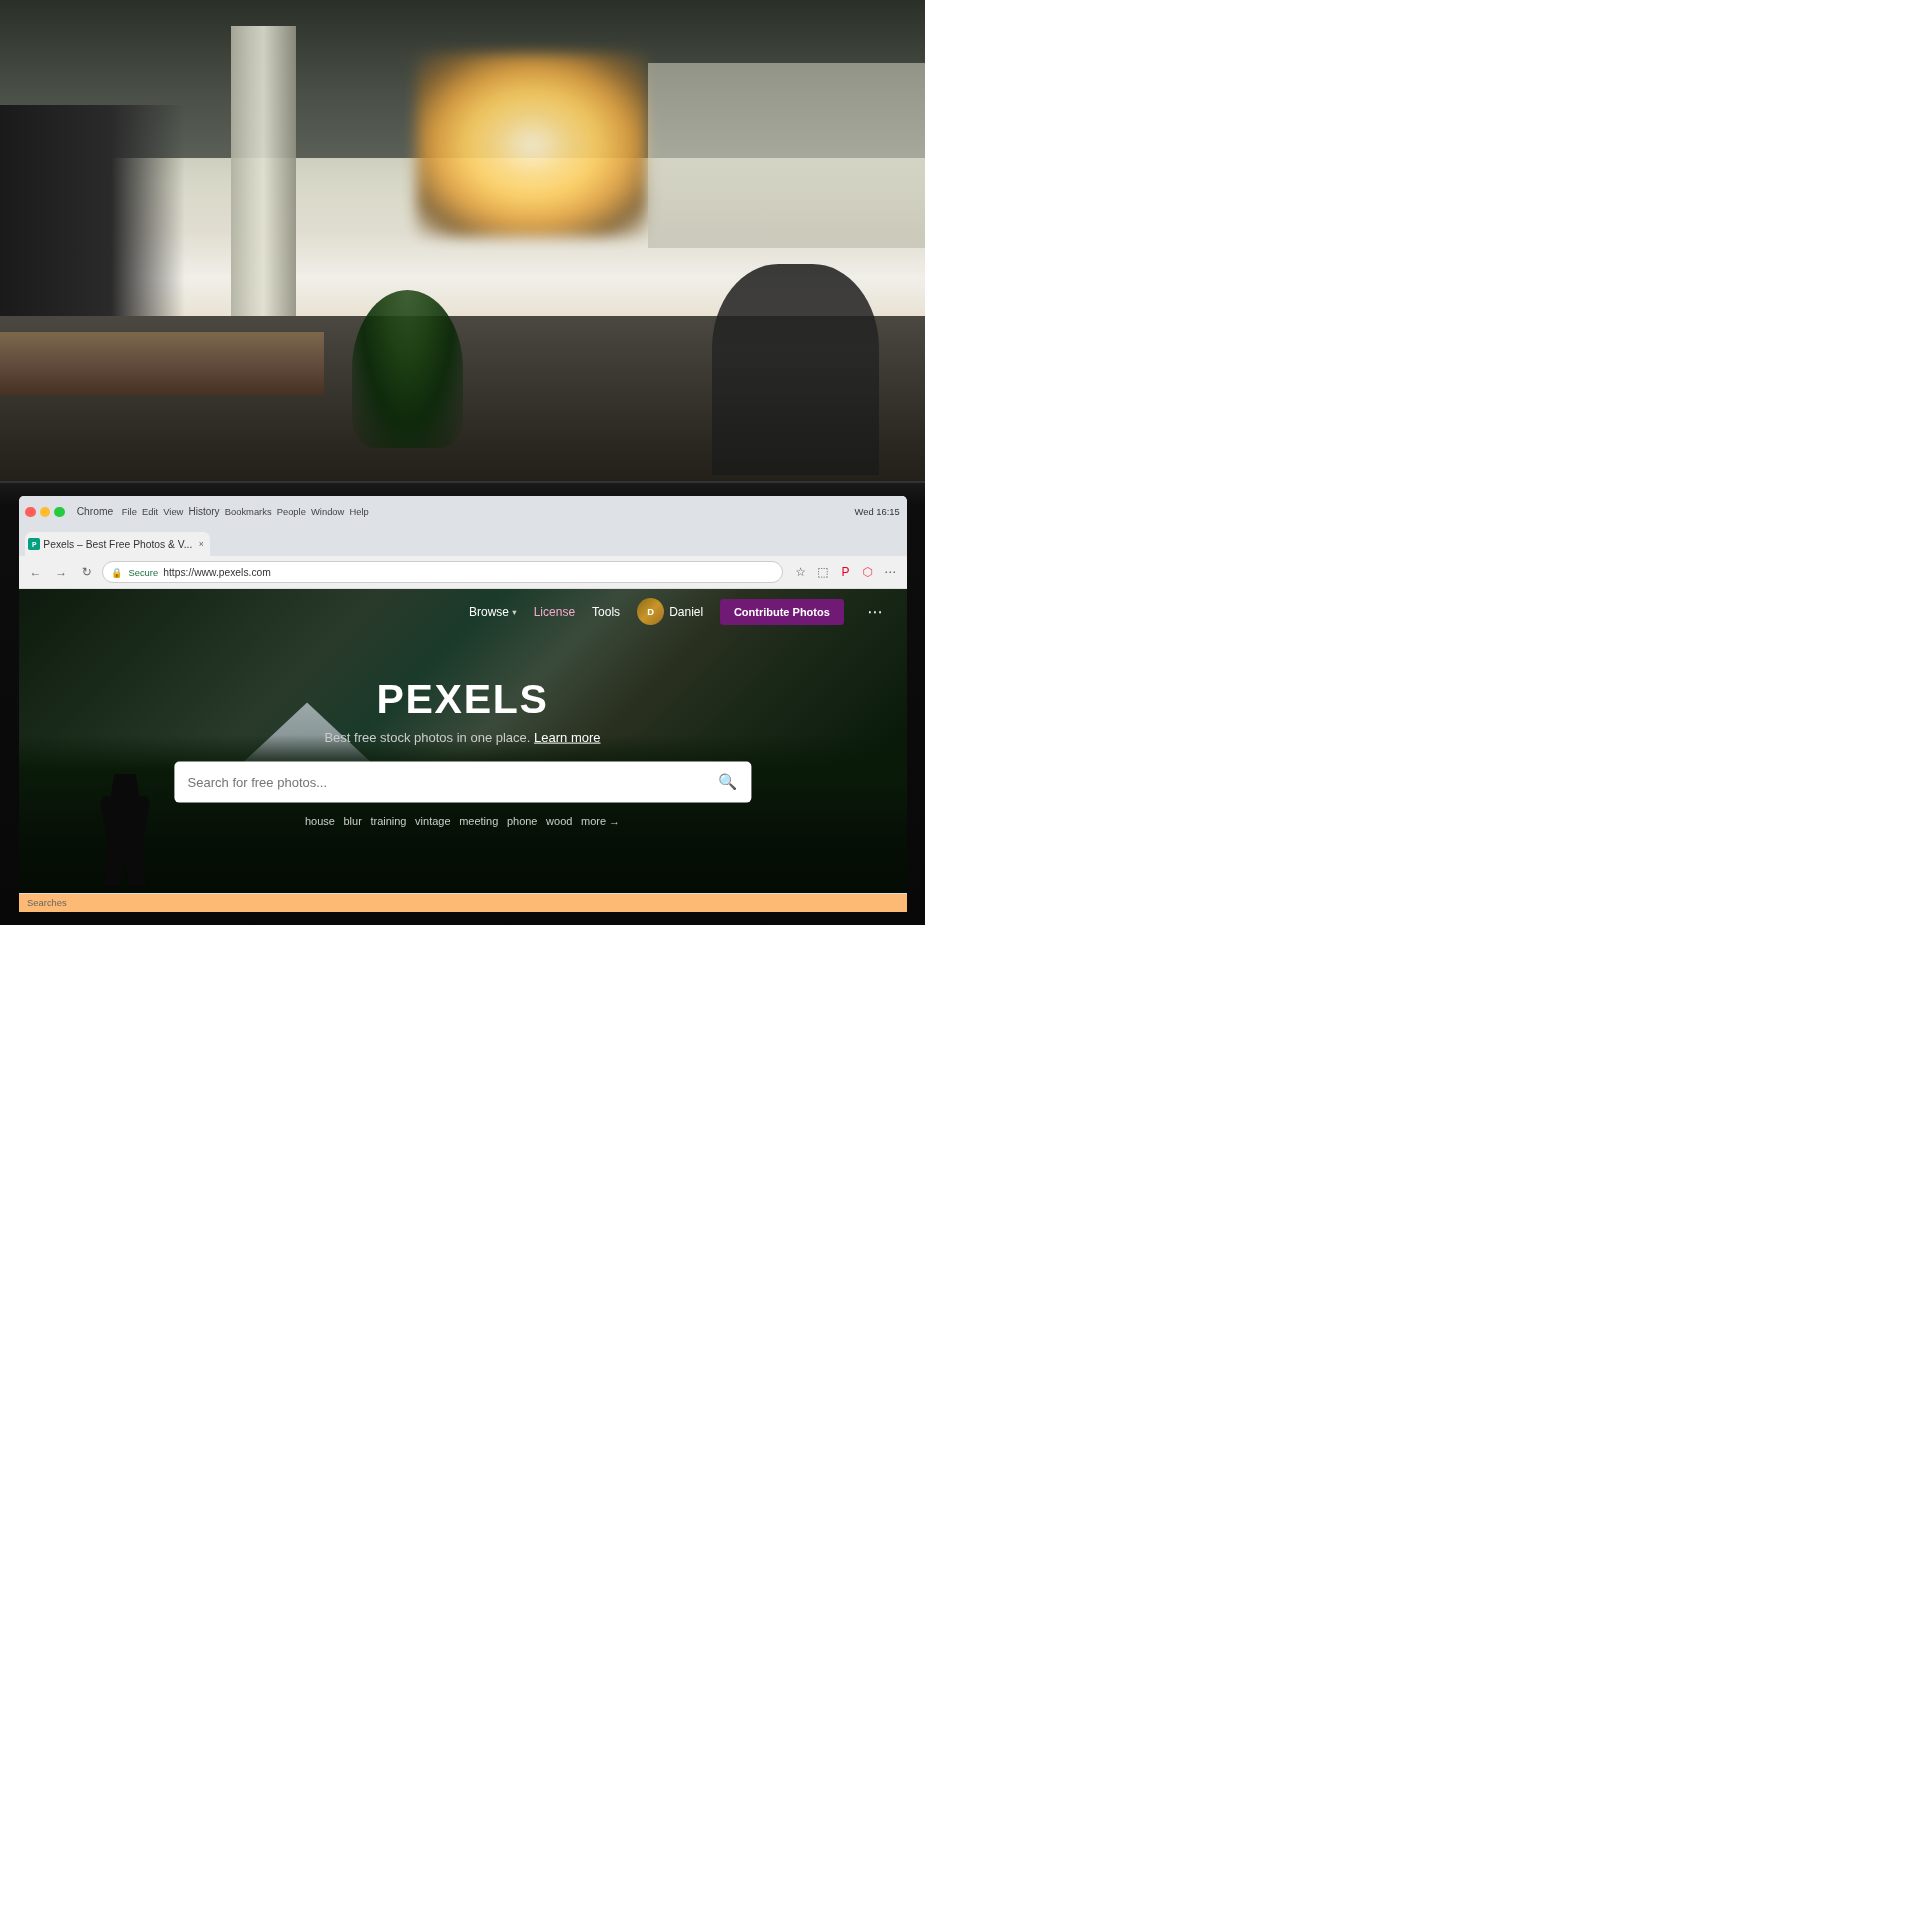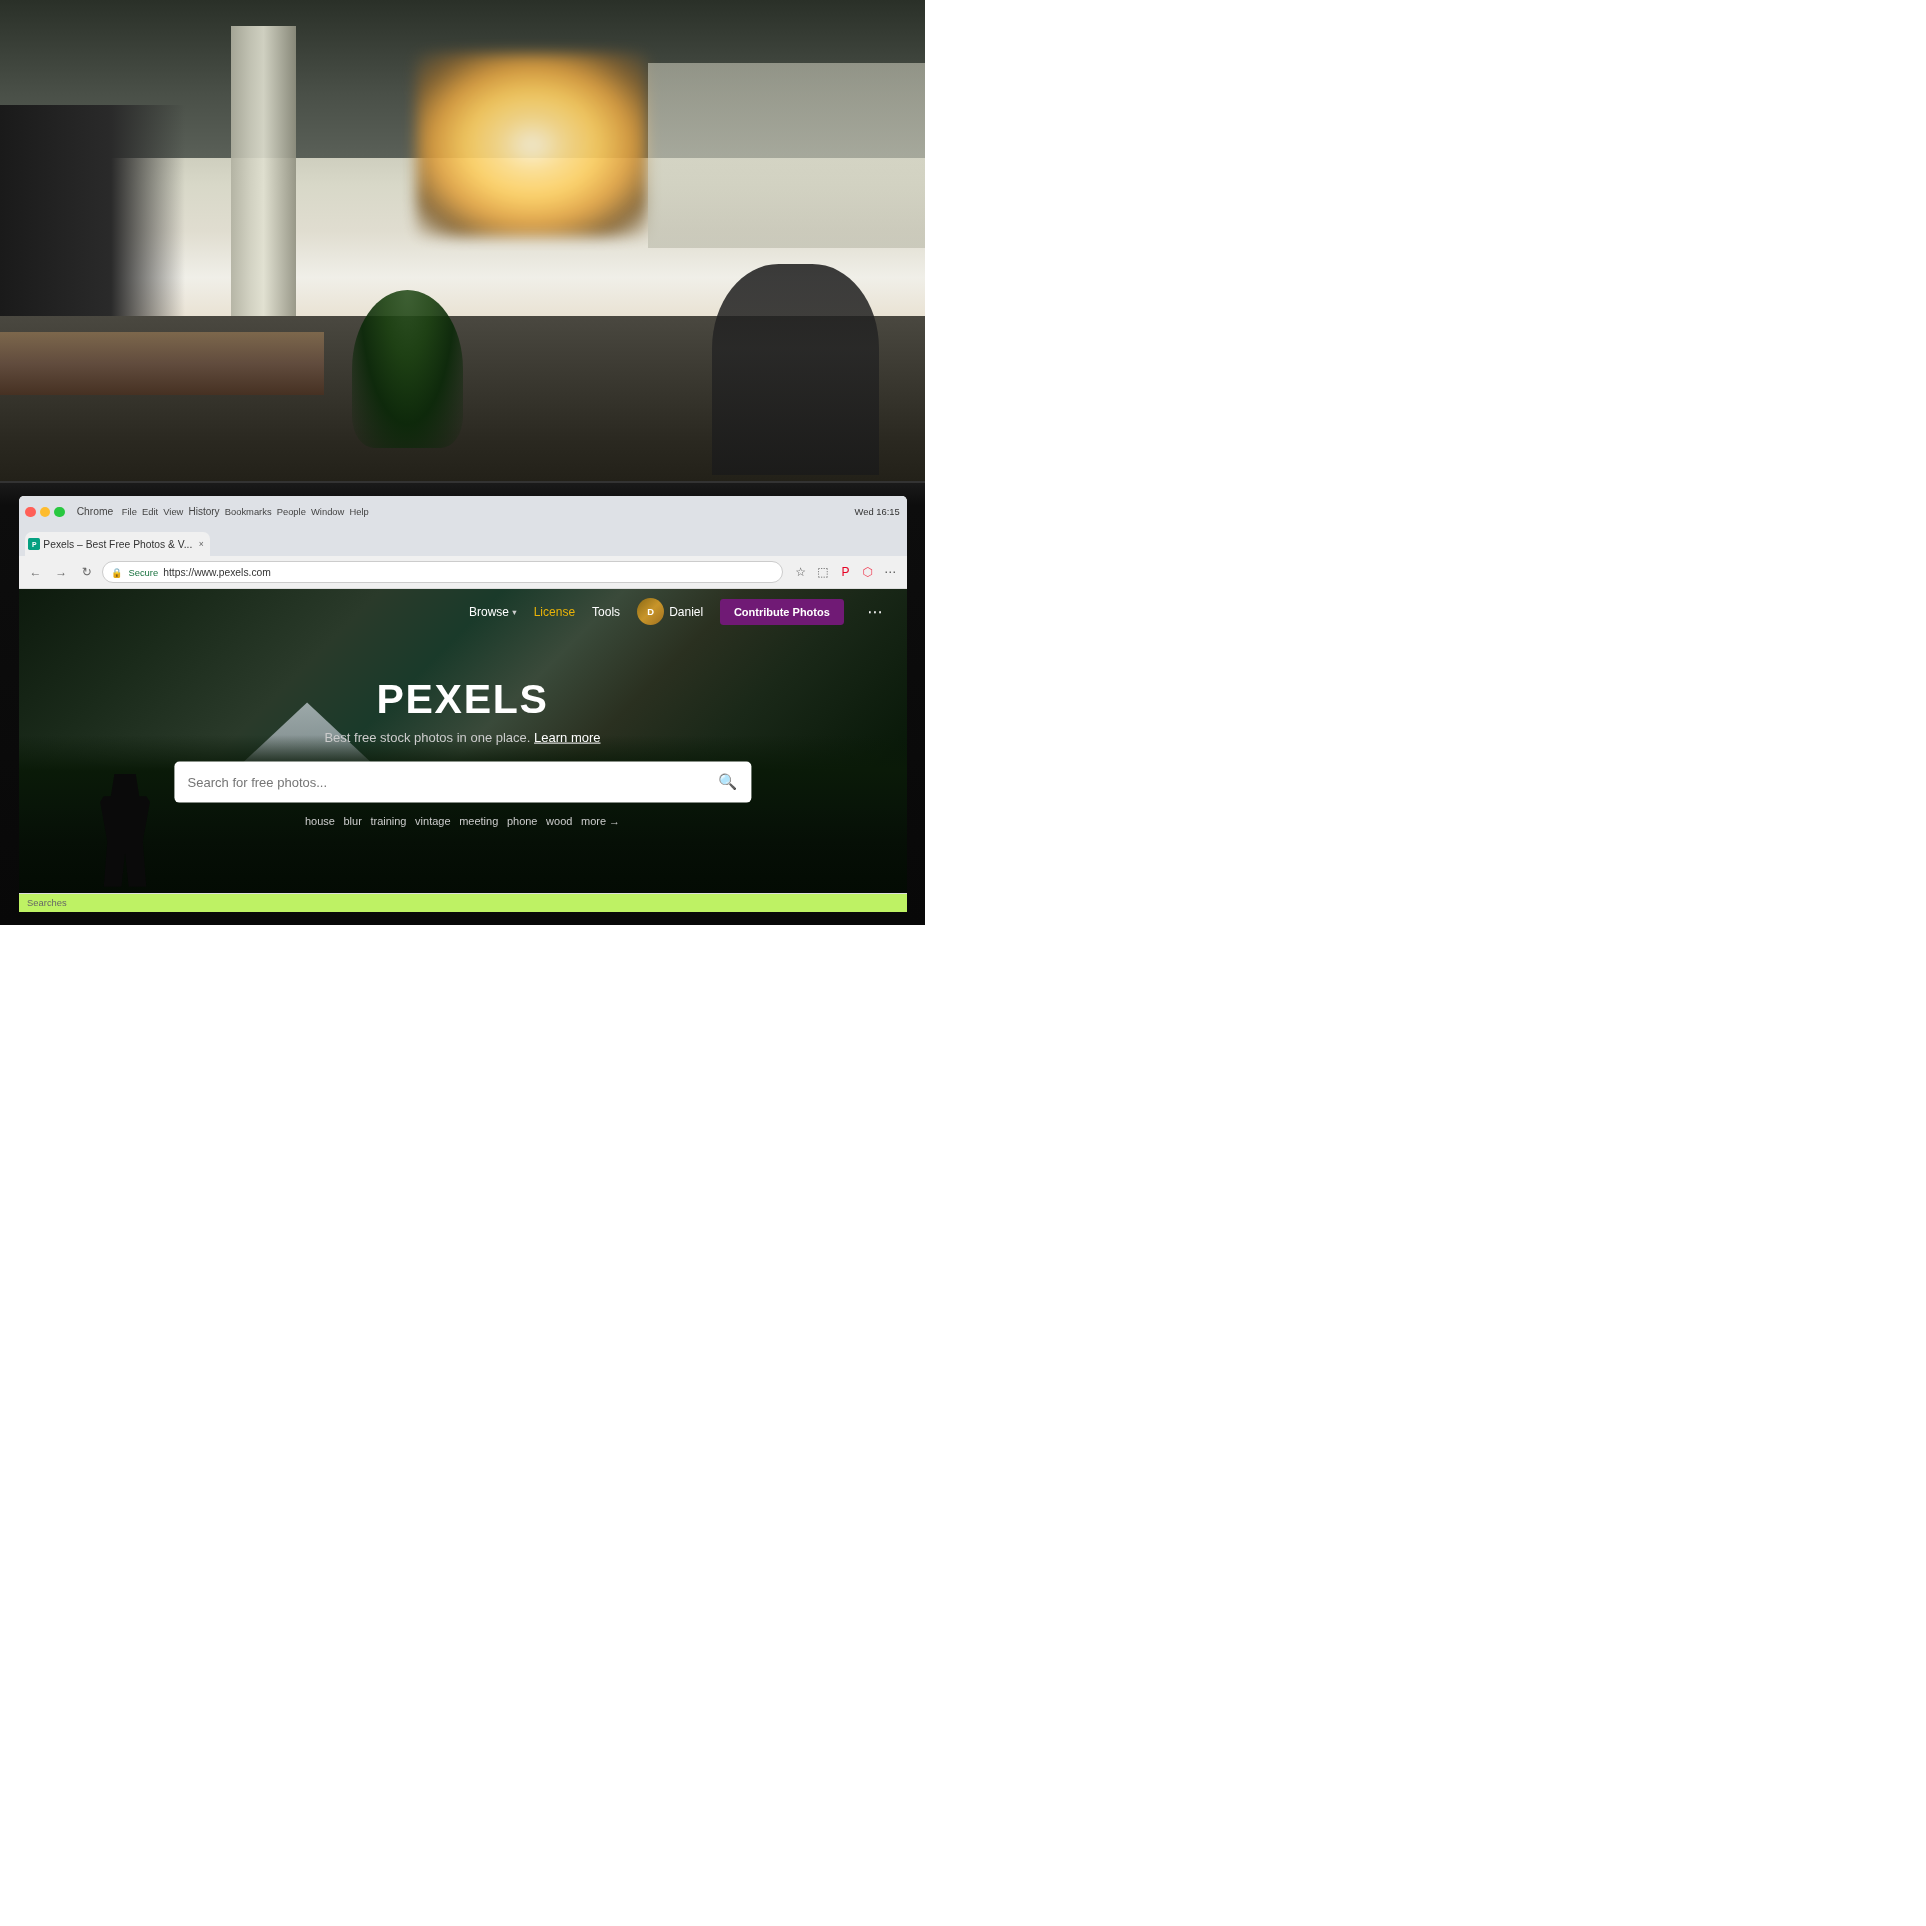--- a/index.html
+++ b/index.html
@@ -446,21 +446,21 @@
       display: flex;
       align-items: center;
       gap: 3.4px;
     }
 
     .nav-item .chevron {
       font-size: 8.6px;
       color: #ccc;
     }
 
-    .nav-license { color: #eab308; font-size: 12px; }
+    .nav-license { color: #f9a8d4; font-size: 12px; }
     .nav-tools { color: white; font-size: 12px; }
 
     .user-avatar {
       width: 27px;
       height: 27px;
       border-radius: 50%;
       background: linear-gradient(135deg, #8b6914 0%, #c8952a 50%, #a07020 100%);
       display: flex;
       align-items: center;
       justify-content: center;
@@ -568,21 +568,21 @@
       font-size: 11px;
     }
 
     
     .status-bar {
       position: absolute;
       bottom: 0;
       left: 0;
       width: 100%;
       height: 19px;
-      background: #bef264;
+      background: #fdba74;
       border-top: 0.9px solid #ddd;
       display: flex;
       align-items: center;
       padding: 0 8.6px;
     }
 
     .status-text {
       font-size: 9.4px;
       color: #666;
     }

